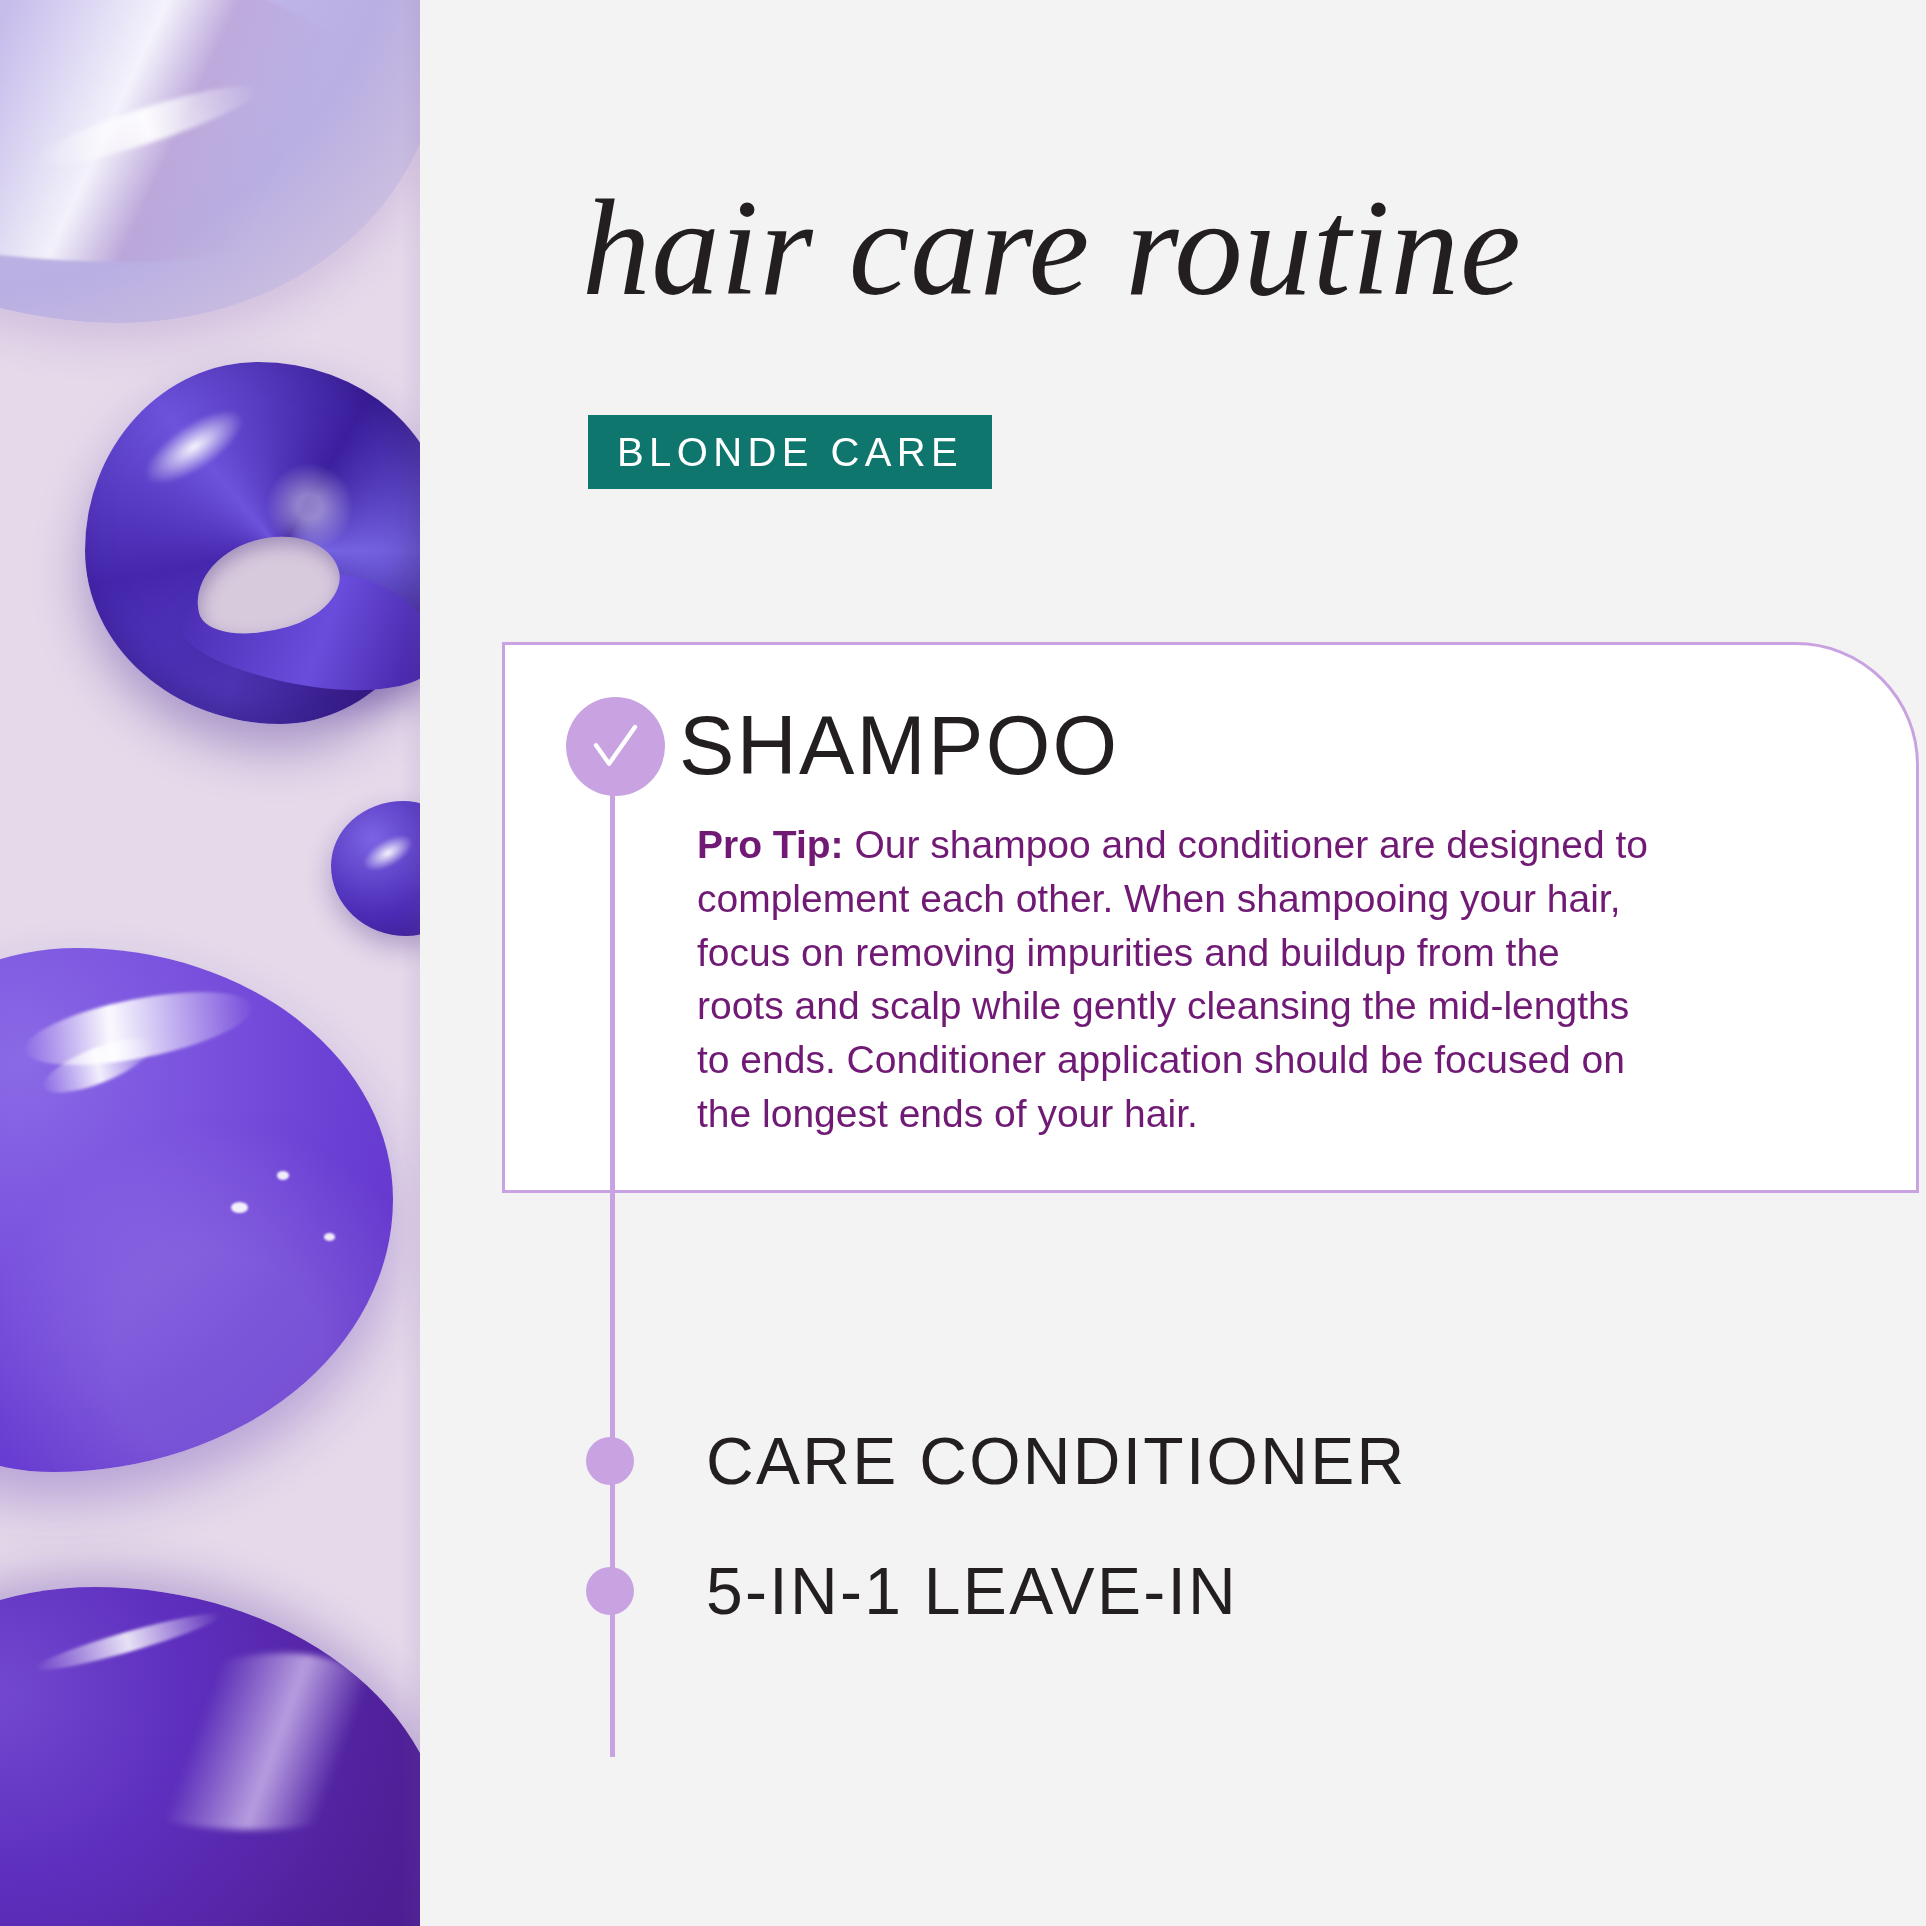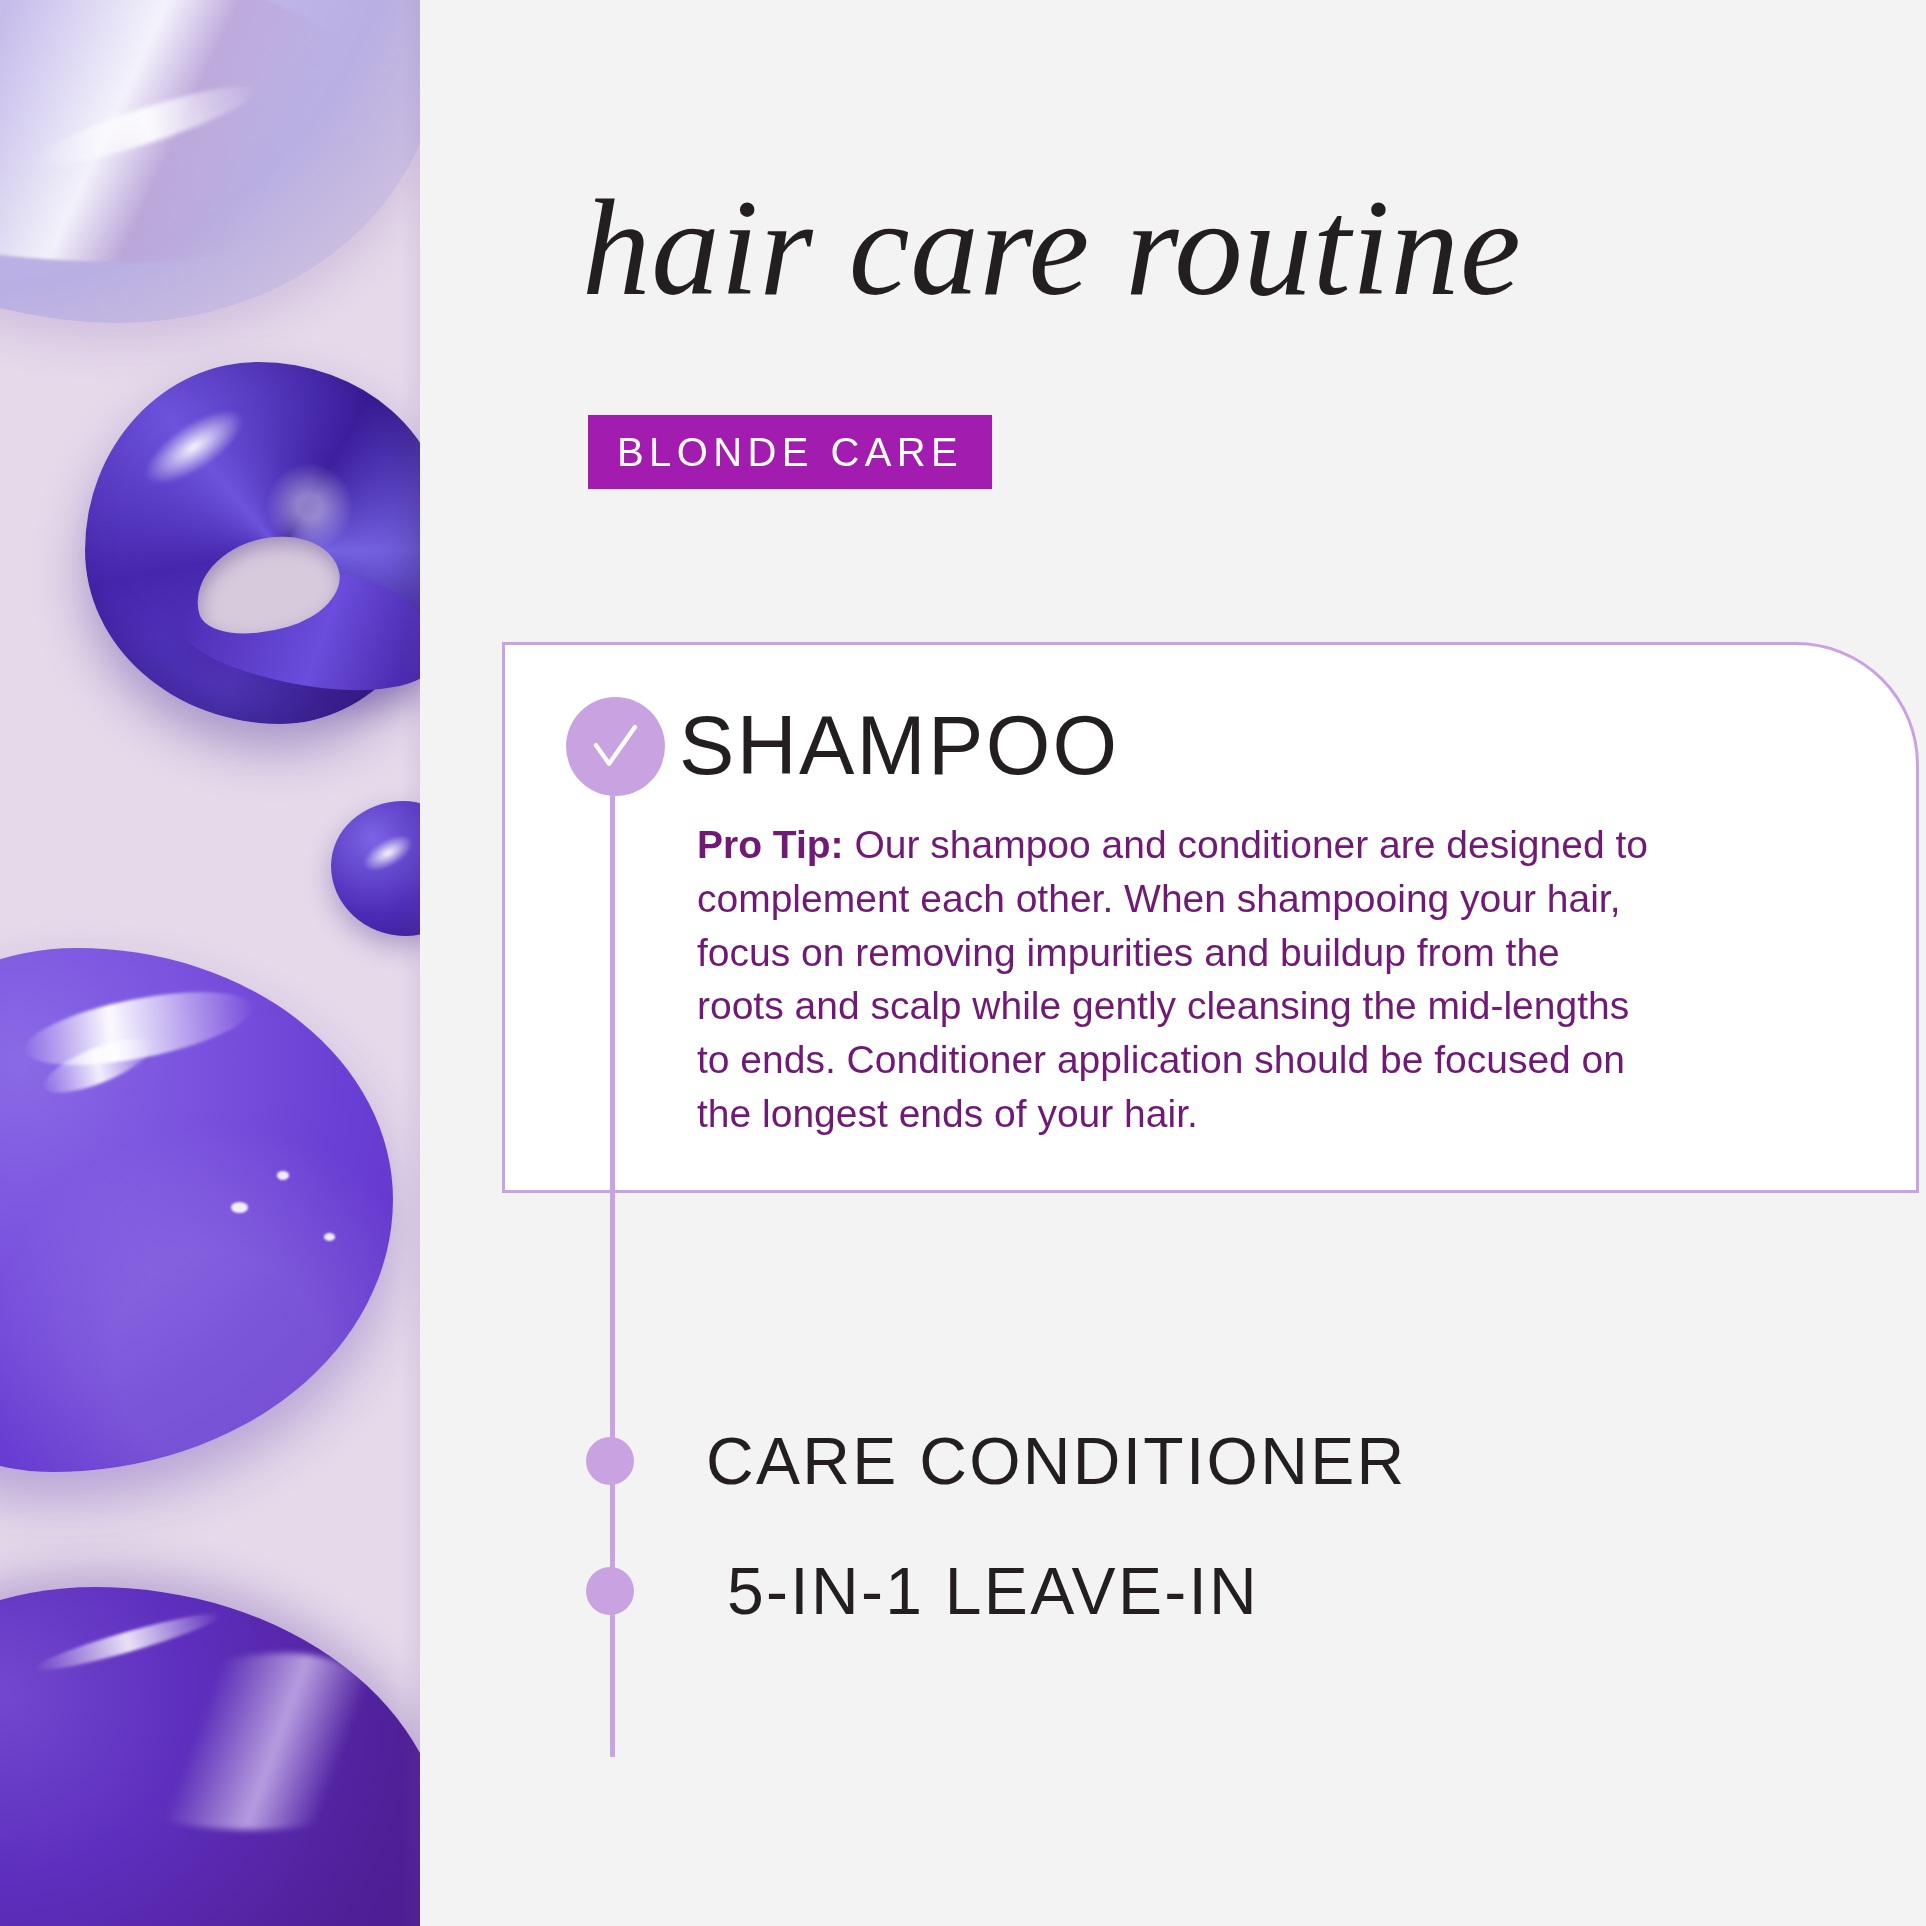--- a/index.html
+++ b/index.html
@@ -163,21 +163,21 @@
     white-space:nowrap;
     padding-right:0;
   }
 
   .badge{
     position:absolute;
     left:168px; top:415px;
     height:74px;
     padding:0 29px;
     display:flex; align-items:center;
-    background:#a21caf;
+    background:#0f766e;
     color:#ffffff;
     font-size:40px;
     letter-spacing:5.4px;
     font-weight:400;
     text-align:center;
   }
 
   
   .card{
     position:absolute;
@@ -241,21 +241,21 @@
   .step .step-label{
     margin-left:72px;
     font-size:66px;
     letter-spacing:2.3px;
     color:#231f20;
     white-space:nowrap;
     line-height:1;
   }
   .step-1{ top:1297px; }
   .step-2{ top:1428px; }
-  .step-3{ top:1558px;gap:21px; }
+  .step-3{ top:1558px; }
 </style>
 </head>
 <body>
 
 <div class="left-strip">
   <div class="blob gel-top"></div>
   <div class="blob gel-top-rim"></div>
   <div class="blob gel-top-gloss"></div>
 
   <div class="blob swirl"></div>

